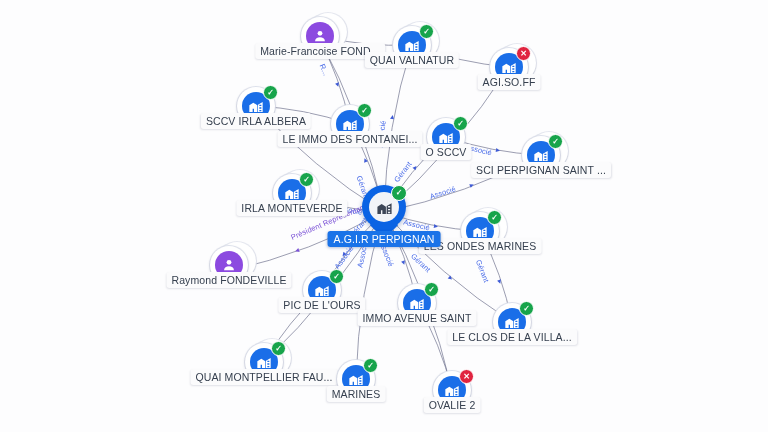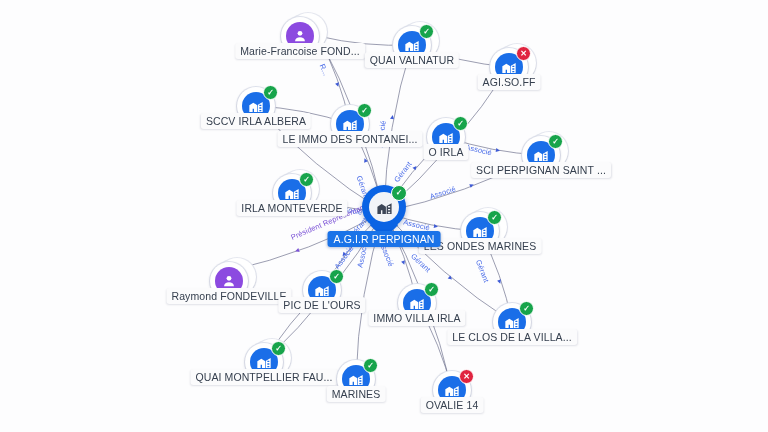--- a/index.html
+++ b/index.html
@@ -163,21 +163,21 @@
       <div class="edge-label assoc" style="left: 368.533px; top: 271.217px; transform: translate(-50%, -50%) rotate(-78.2372deg);">Associé</div>
       <div class="arrow" style="left: 362.813px; top: 302.88px; transform: translate(-50%, -50%) rotate(98.7159deg);"></div>
       <div class="edge-label assoc" style="left: 332.359px; top: 66.6478px; transform: translate(-50%, -50%) rotate(67.772deg);">R...</div>
       <div class="arrow" style="left: 338.649px; top: 83.2912px; transform: translate(-50%, -50%) rotate(70.819deg);"></div>
       <div class="edge-label assoc" style="left: 479.619px; top: 146.544px; transform: translate(-50%, -50%) rotate(12.9737deg);">Associé</div>
       <div class="arrow" style="left: 497.626px; top: 150.192px; transform: translate(-50%, -50%) rotate(9.92677deg);"></div>
       <div class="edge-label gerant" style="left: 494.455px; top: 262.728px; transform: translate(-50%, -50%) rotate(68.381deg);">Gérant</div>
       <div class="arrow" style="left: 500.753px; top: 279.941px; transform: translate(-50%, -50%) rotate(71.4279deg);"></div>
     </div>
   <div id="node-layer">
-      <div class="node stack" style="left: 300px; top: 36px;">
+      <div class="node stack" style="left: 320px; top: 36px;">
         <div class="disc">
           <div class="inner person">
             <svg class="gl" width="16" height="16" viewBox="0 0 24 24" fill="#ffffff">
               <circle cx="12" cy="8" r="3.6"></circle>
               <path d="M4.6 20c0-4 3.3-6.2 7.4-6.2S19.4 16 19.4 20z"></path>
             </svg>
           </div>
         </div>
         <div class="label">Marie-Francoise FOND...</div>
       </div>
@@ -227,21 +227,21 @@
       </div>
       <div class="node" style="left: 446px; top: 137px;">
         <div class="disc">
           <div class="inner company">
             <svg class="gl" width="16" height="16" viewBox="0 0 24 24" fill="#ffffff">
               <path d="M2 21V11l6-4 6 4v10H9v-5H7v5H2zm13 0V10l7-4v15h-7zm2-9h3v-2h-3v2zm0 4h3v-2h-3v2zm0 4h3v-2h-3v2z"></path>
             </svg>
           </div>
           <div class="badge ok">✓</div>
         </div>
-        <div class="label">O IRLA</div>
+        <div class="label">O SCCV</div>
       </div>
       <div class="node stack" style="left: 541px; top: 155px;">
         <div class="disc">
           <div class="inner company">
             <svg class="gl" width="16" height="16" viewBox="0 0 24 24" fill="#ffffff">
               <path d="M2 21V11l6-4 6 4v10H9v-5H7v5H2zm13 0V10l7-4v15h-7zm2-9h3v-2h-3v2zm0 4h3v-2h-3v2zm0 4h3v-2h-3v2z"></path>
             </svg>
           </div>
           <div class="badge ok">✓</div>
         </div>
@@ -262,21 +262,21 @@
         <div class="disc">
           <div class="inner company">
             <svg class="gl" width="16" height="16" viewBox="0 0 24 24" fill="#ffffff">
               <path d="M2 21V11l6-4 6 4v10H9v-5H7v5H2zm13 0V10l7-4v15h-7zm2-9h3v-2h-3v2zm0 4h3v-2h-3v2zm0 4h3v-2h-3v2z"></path>
             </svg>
           </div>
           <div class="badge ok">✓</div>
         </div>
         <div class="label">LES ONDES MARINES</div>
       </div>
-      <div class="node stack" style="left: 229px; top: 281px;">
+      <div class="node stack" style="left: 229px; top: 265px;">
         <div class="disc">
           <div class="inner person">
             <svg class="gl" width="16" height="16" viewBox="0 0 24 24" fill="#ffffff">
               <circle cx="12" cy="8" r="3.6"></circle>
               <path d="M4.6 20c0-4 3.3-6.2 7.4-6.2S19.4 16 19.4 20z"></path>
             </svg>
           </div>
         </div>
         <div class="label">Raymond FONDEVILLE</div>
       </div>
@@ -293,21 +293,21 @@
       </div>
       <div class="node" style="left: 417px; top: 303px;">
         <div class="disc">
           <div class="inner company">
             <svg class="gl" width="16" height="16" viewBox="0 0 24 24" fill="#ffffff">
               <path d="M2 21V11l6-4 6 4v10H9v-5H7v5H2zm13 0V10l7-4v15h-7zm2-9h3v-2h-3v2zm0 4h3v-2h-3v2zm0 4h3v-2h-3v2z"></path>
             </svg>
           </div>
           <div class="badge ok">✓</div>
         </div>
-        <div class="label">IMMO VILLA IRLA</div>
+        <div class="label">IMMO AVENUE SAINT</div>
       </div>
       <div class="node" style="left: 512px; top: 322px;">
         <div class="disc">
           <div class="inner company">
             <svg class="gl" width="16" height="16" viewBox="0 0 24 24" fill="#ffffff">
               <path d="M2 21V11l6-4 6 4v10H9v-5H7v5H2zm13 0V10l7-4v15h-7zm2-9h3v-2h-3v2zm0 4h3v-2h-3v2zm0 4h3v-2h-3v2z"></path>
             </svg>
           </div>
           <div class="badge ok">✓</div>
         </div>
@@ -337,21 +337,21 @@
       </div>
       <div class="node" style="left: 452px; top: 390px;">
         <div class="disc">
           <div class="inner company">
             <svg class="gl" width="16" height="16" viewBox="0 0 24 24" fill="#ffffff">
               <path d="M2 21V11l6-4 6 4v10H9v-5H7v5H2zm13 0V10l7-4v15h-7zm2-9h3v-2h-3v2zm0 4h3v-2h-3v2zm0 4h3v-2h-3v2z"></path>
             </svg>
           </div>
           <div class="badge ko">✕</div>
         </div>
-        <div class="label">OVALIE 14</div>
+        <div class="label">OVALIE 2</div>
       </div>
     </div>
 
   <div class="node central" id="central-node" style="left: 384px; top: 212px;">
     <div class="pin">
       <div class="pin-body"></div>
       <div class="pin-tip"></div>
       <div class="pin-core">
         <svg class="gl" width="17" height="17" viewBox="0 0 24 24" fill="#3d4657">
           <path d="M2 21V11l6-4 6 4v10H9v-5H7v5H2zm13 0V10l7-4v15h-7zm2-9h3v-2h-3v2zm0 4h3v-2h-3v2zm0 4h3v-2h-3v2z"></path>

